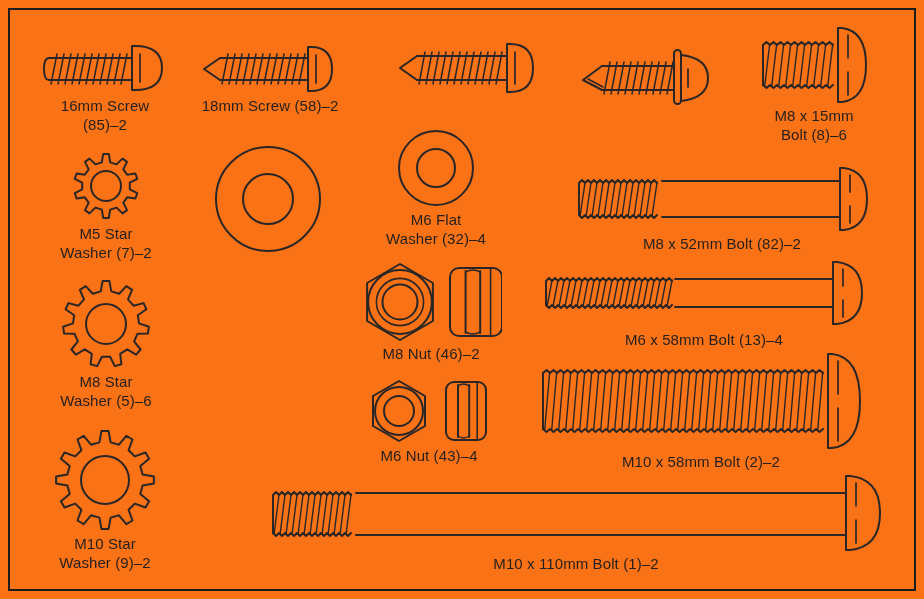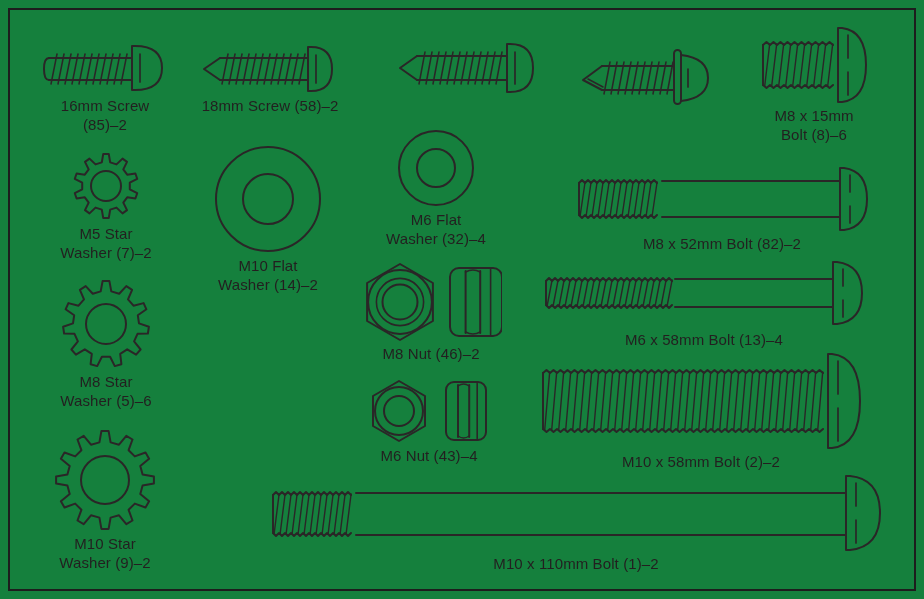--- a/index.html
+++ b/index.html
@@ -1,16 +1,16 @@
 <!DOCTYPE html>
 <html><head>
 <meta charset="utf-8">
 <style>
   html,body{margin:0;padding:0;background:#ffffff;}
-  .page{position:relative;width:924px;height:599px;background:#15803d;overflow:hidden;
+  .page{position:relative;width:924px;height:599px;background:#f97316;overflow:hidden;
         font-family:"Liberation Sans",sans-serif;}
   .frame{position:absolute;left:8px;top:8px;width:904px;height:579px;
          border:2px solid #1d1d1d;box-sizing:content-box;}
   .part{position:absolute;display:flex;flex-direction:column;align-items:center;}
   .art{line-height:0;}
   .caption{margin-top:3px;font-size:15px;line-height:18.5px;text-align:center;
            white-space:pre-line;color:#231f20;width:max-content;letter-spacing:.1px;}
 </style>
 </head>
 <body>
@@ -156,22 +156,20 @@
         </svg></div>
     <div class="caption">M10 Star
 Washer (9)–2</div>
   </div>
 
   <div class="part" style="left:213px;top:144px;width:110px">
     <div class="art"><svg width="110" height="110" viewBox="0 0 110 110" fill="none" stroke="#2a2627" stroke-width="2" stroke-linecap="round" stroke-linejoin="round">
           <circle cx="55" cy="55" r="52"></circle>
           <circle cx="55" cy="55" r="25"></circle>
         </svg></div>
-    <div class="caption">M10 Flat
-Washer (14)–2</div>
   </div>
 
 
   <div class="part" style="left:396px;top:128px;width:80px">
     <div class="art"><svg width="80" height="80" viewBox="0 0 80 80" fill="none" stroke="#2a2627" stroke-width="2" stroke-linecap="round" stroke-linejoin="round">
           <circle cx="40" cy="40" r="37"></circle>
           <circle cx="40" cy="40" r="19"></circle>
         </svg></div>
     <div class="caption">M6 Flat
 Washer (32)–4</div>

